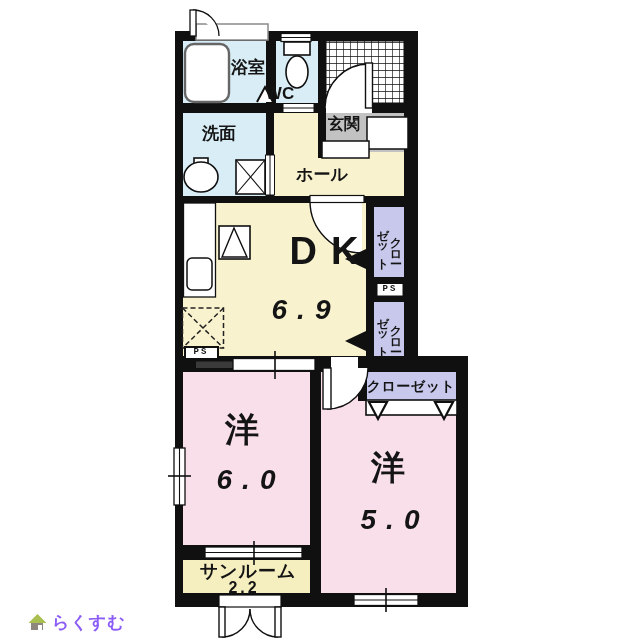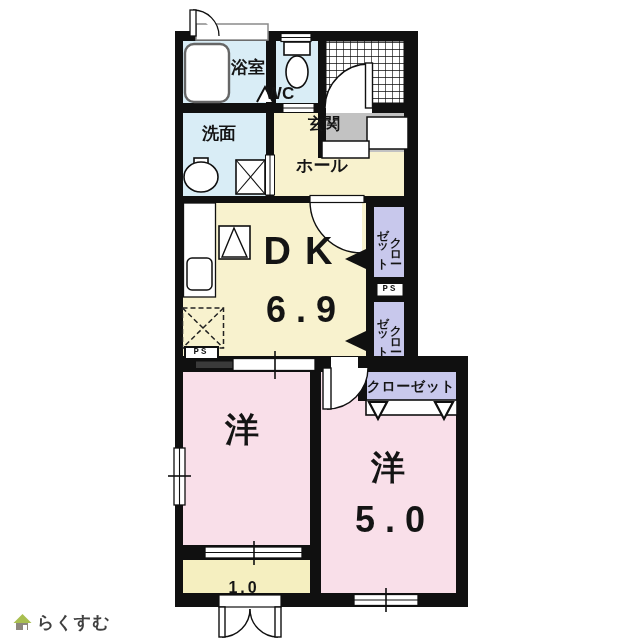--- a/index.html
+++ b/index.html
@@ -8,31 +8,31 @@
     font-family:"Liberation Sans","DejaVu Sans",sans-serif;color:#141414;
   }
   #plan-svg{position:absolute;left:0;top:0;}
   .label{
     position:absolute;transform:translate(-50%,-50%);
     white-space:nowrap;font-weight:600;line-height:1.05;text-align:center;
   }
   .fs16{font-size:16px;}
   .fs17{font-size:17px;}
   .big-room{font-size:34px;letter-spacing:6px;font-weight:600;}
-  .big-num{font-size:36px;letter-spacing:10px;font-weight:600;}
-  .dk-big{font-size:38px;letter-spacing:14px;font-weight:600;}
+  .big-num{font-size:28px;letter-spacing:10px;font-weight:600;font-style:italic;}
+  .dk-big{font-size:38px;letter-spacing:14px;font-weight:600;margin-left:26px;}
   .sunroom-name{font-size:18px;letter-spacing:1px;}
   .sunroom-num{font-size:16px;letter-spacing:3px;}
   .closet-h{font-size:14px;letter-spacing:0.5px;text-align:right;}
   .ps{font-size:9px;letter-spacing:2px;font-weight:700;font-family:Liberation Mono, monospace;}
   .closet-v{display:flex;flex-direction:row;}
   .vcol{writing-mode:vertical-rl;text-orientation:upright;font-size:12px;line-height:13px;letter-spacing:1px;font-weight:600;}
   #logo{
-    position:absolute;left:13px;top:611px;display:flex;align-items:center;gap:5px;
-    color:#404040;font-size:17px;font-weight:600;letter-spacing:1px;
+    position:absolute;left:28px;top:611px;display:flex;align-items:center;gap:5px;
+    color:#8b5cf6;font-size:17px;font-weight:600;letter-spacing:1px;
   }
 </style>
 </head>
 <body>
 
 <div id="canvas">
 
   <svg id="plan-svg" width="640" height="640" viewBox="0 0 640 640">
     <defs>
       <pattern id="hatch" width="7" height="7" patternUnits="userSpaceOnUse">
@@ -194,46 +194,48 @@
     <g>
       <rect x="354" y="594.5" width="64" height="11" fill="#ffffff" stroke="#101010" stroke-width="1.3"></rect>
       <line x1="354" y1="600" x2="418" y2="600" stroke="#101010" stroke-width="1.1"></line>
       <line x1="386" y1="588" x2="386" y2="612" stroke="#101010" stroke-width="1.6"></line>
     </g>
   </svg>
 
   <div class="label fs17" style="left:248px;top:68px">浴室</div>
   <div class="label fs17" style="left:280px;top:94px">WC</div>
   <div class="label fs17" style="left:219px;top:134px">洗面</div>
-  <div class="label fs17" style="left:322px;top:166px">ホール</div>
-  <div class="label fs16" style="left:324px;top:124px">玄関</div>
+  <div class="label fs17" style="left:322px;top:175px">ホール</div>
+  <div class="label fs16" style="left:344px;top:124px">玄関</div>
 
   <div class="label dk-big" style="left:305px;top:252px">DK</div>
   <div class="label big-num" style="left:306px;top:310px">6.9</div>
 
   <div class="label closet-v" style="left:389px;top:243px">
     <span class="vcol">ゼット</span>
     <span class="vcol">クロー</span>
   </div>
   <div class="label closet-v" style="left:389px;top:331px">
     <span class="vcol">ゼット</span>
     <span class="vcol">クロー</span>
   </div>
 
   <div class="label ps" style="left:390px;top:290px">PS</div>
   <div class="label ps" style="left:201px;top:353px">PS</div>
 
   <div class="label big-room" style="left:245px;top:430px">洋</div>
+  <div class="label big-num" style="left:251px;top:480px">6.0</div>
 
   <div class="label big-room" style="left:391px;top:468px">洋</div>
   <div class="label big-num" style="left:395px;top:520px">5.0</div>
 
   <div class="label closet-h" style="left:411px;top:386px">クローゼット</div>
 
-  <div class="label sunroom-num" style="left:244px;top:588px">1.0</div>
+  <div class="label sunroom-name" style="left:248px;top:571px">サンルーム</div>
+  <div class="label sunroom-num" style="left:244px;top:588px">2.2</div>
 
   <div id="logo">
     <svg width="19" height="19" viewBox="0 0 19 19">
       <polygon points="9.5,1 0.5,10 18.5,10" fill="#a9bf50"></polygon>
       <polygon points="3,10 15,10 15,17 3,17" fill="#8d877d"></polygon>
       <rect x="10" y="12" width="4" height="5" fill="#ffffff"></rect>
     </svg>
     <span>らくすむ</span>
   </div>
 

